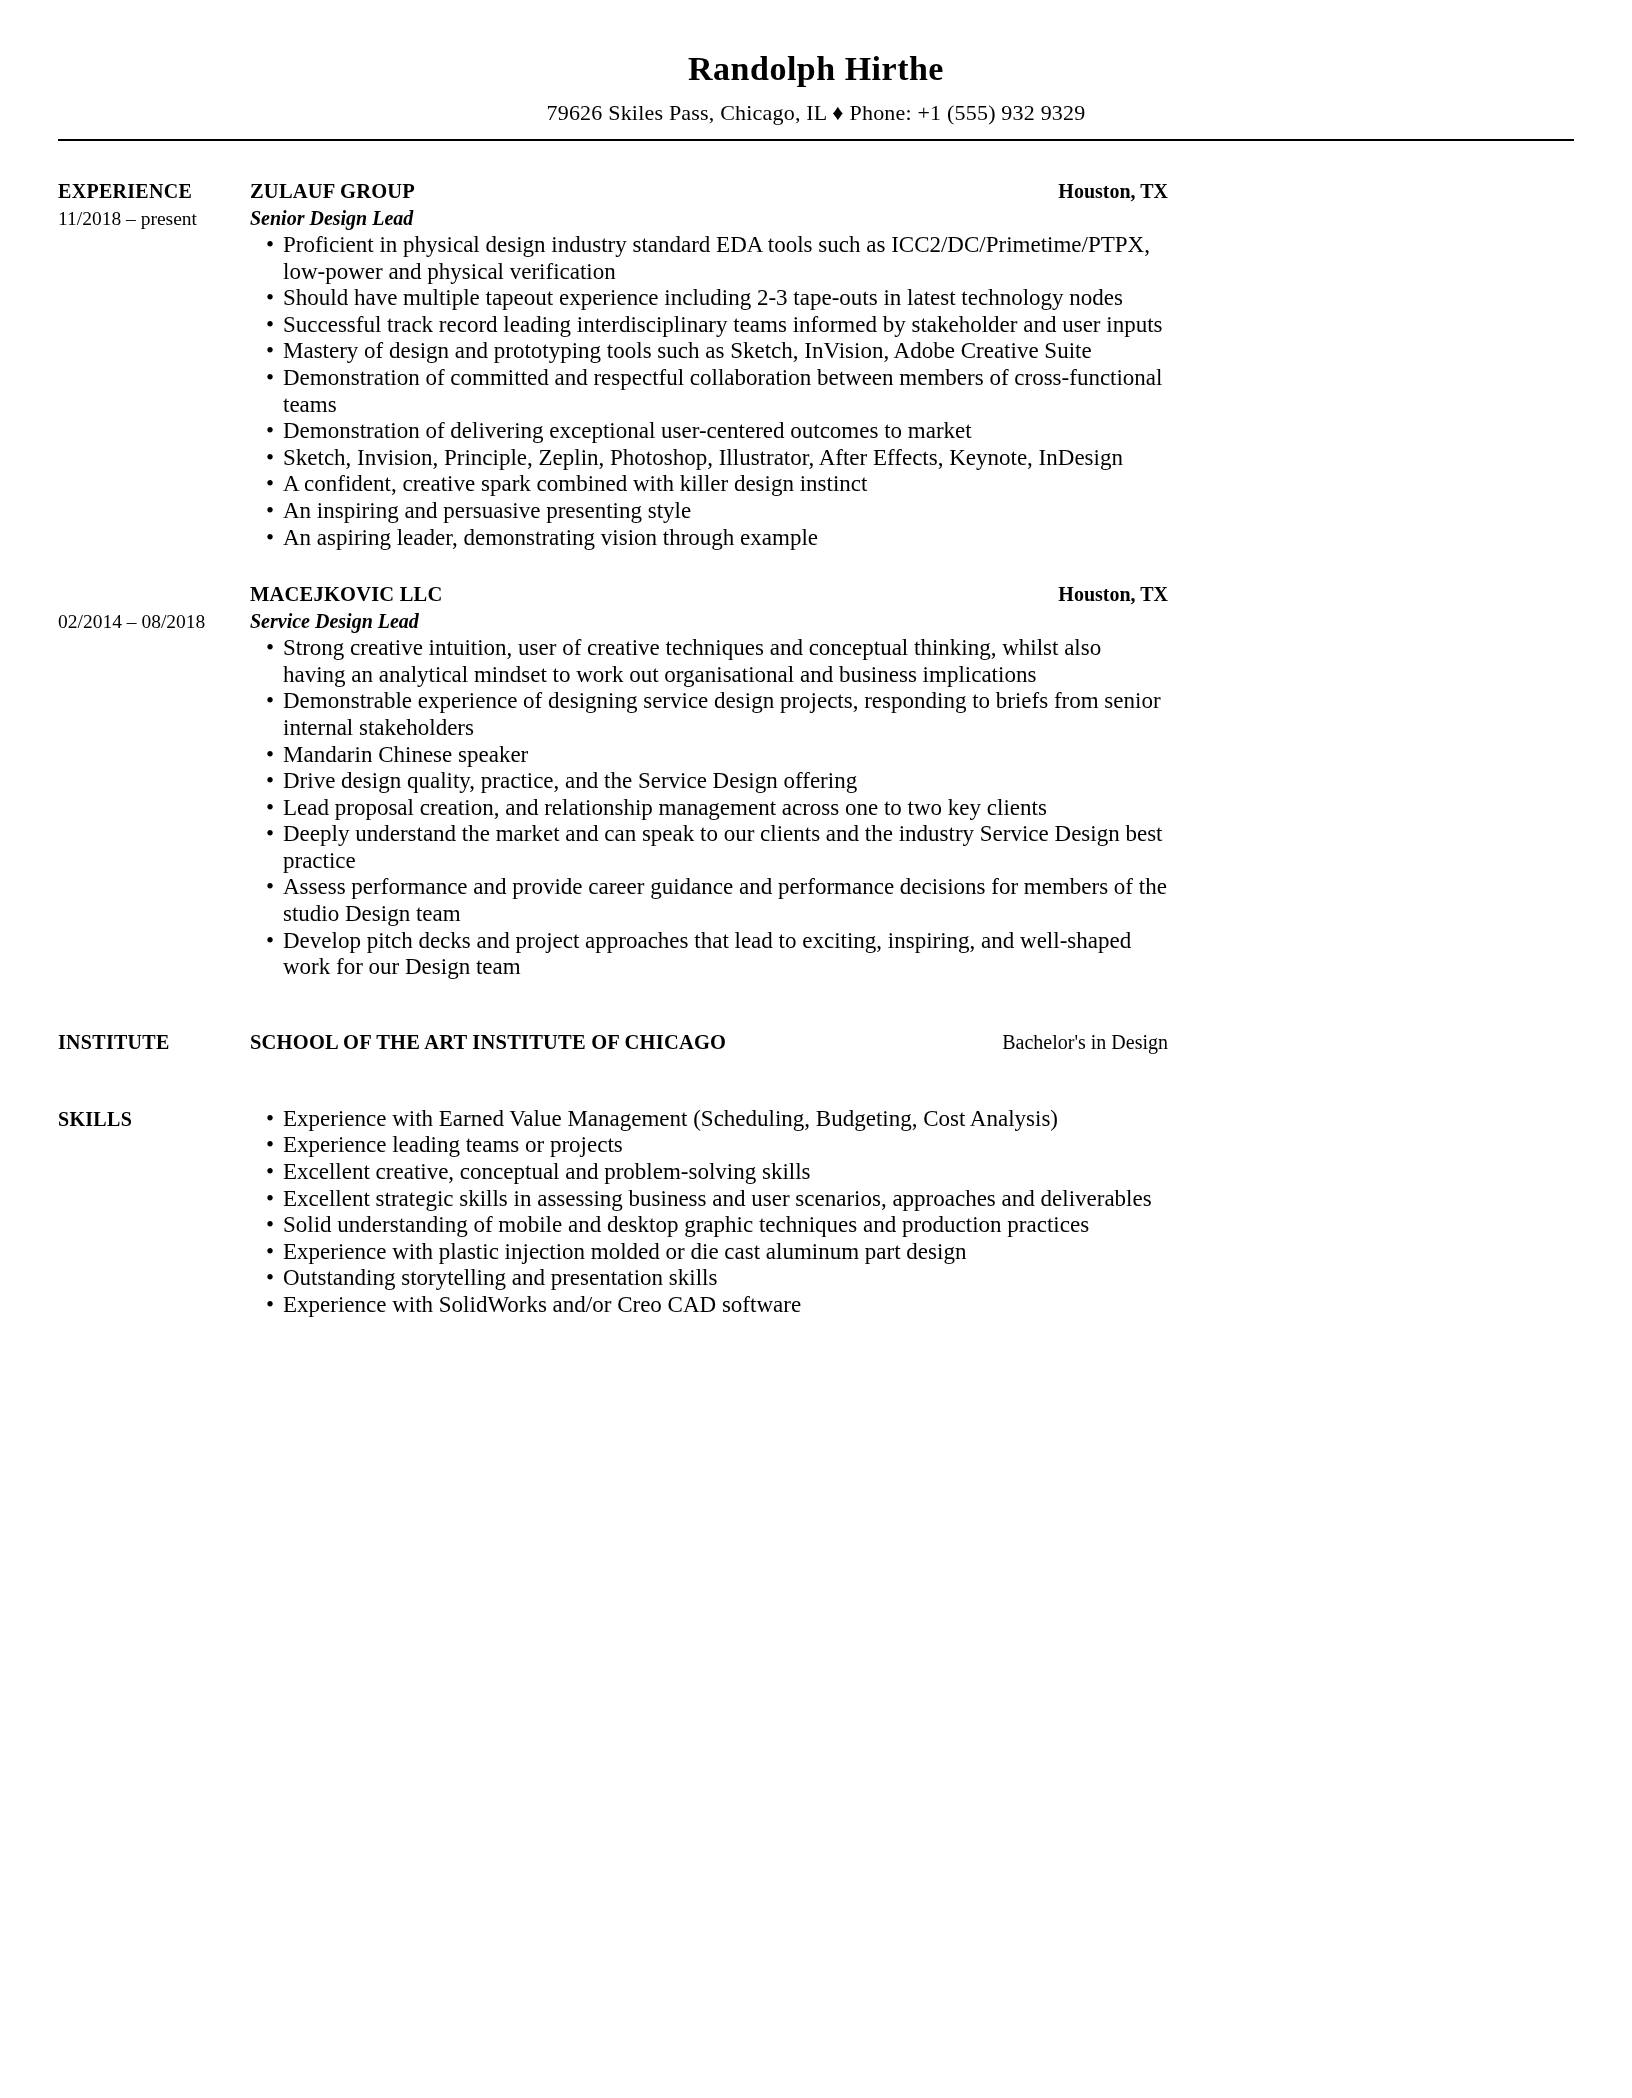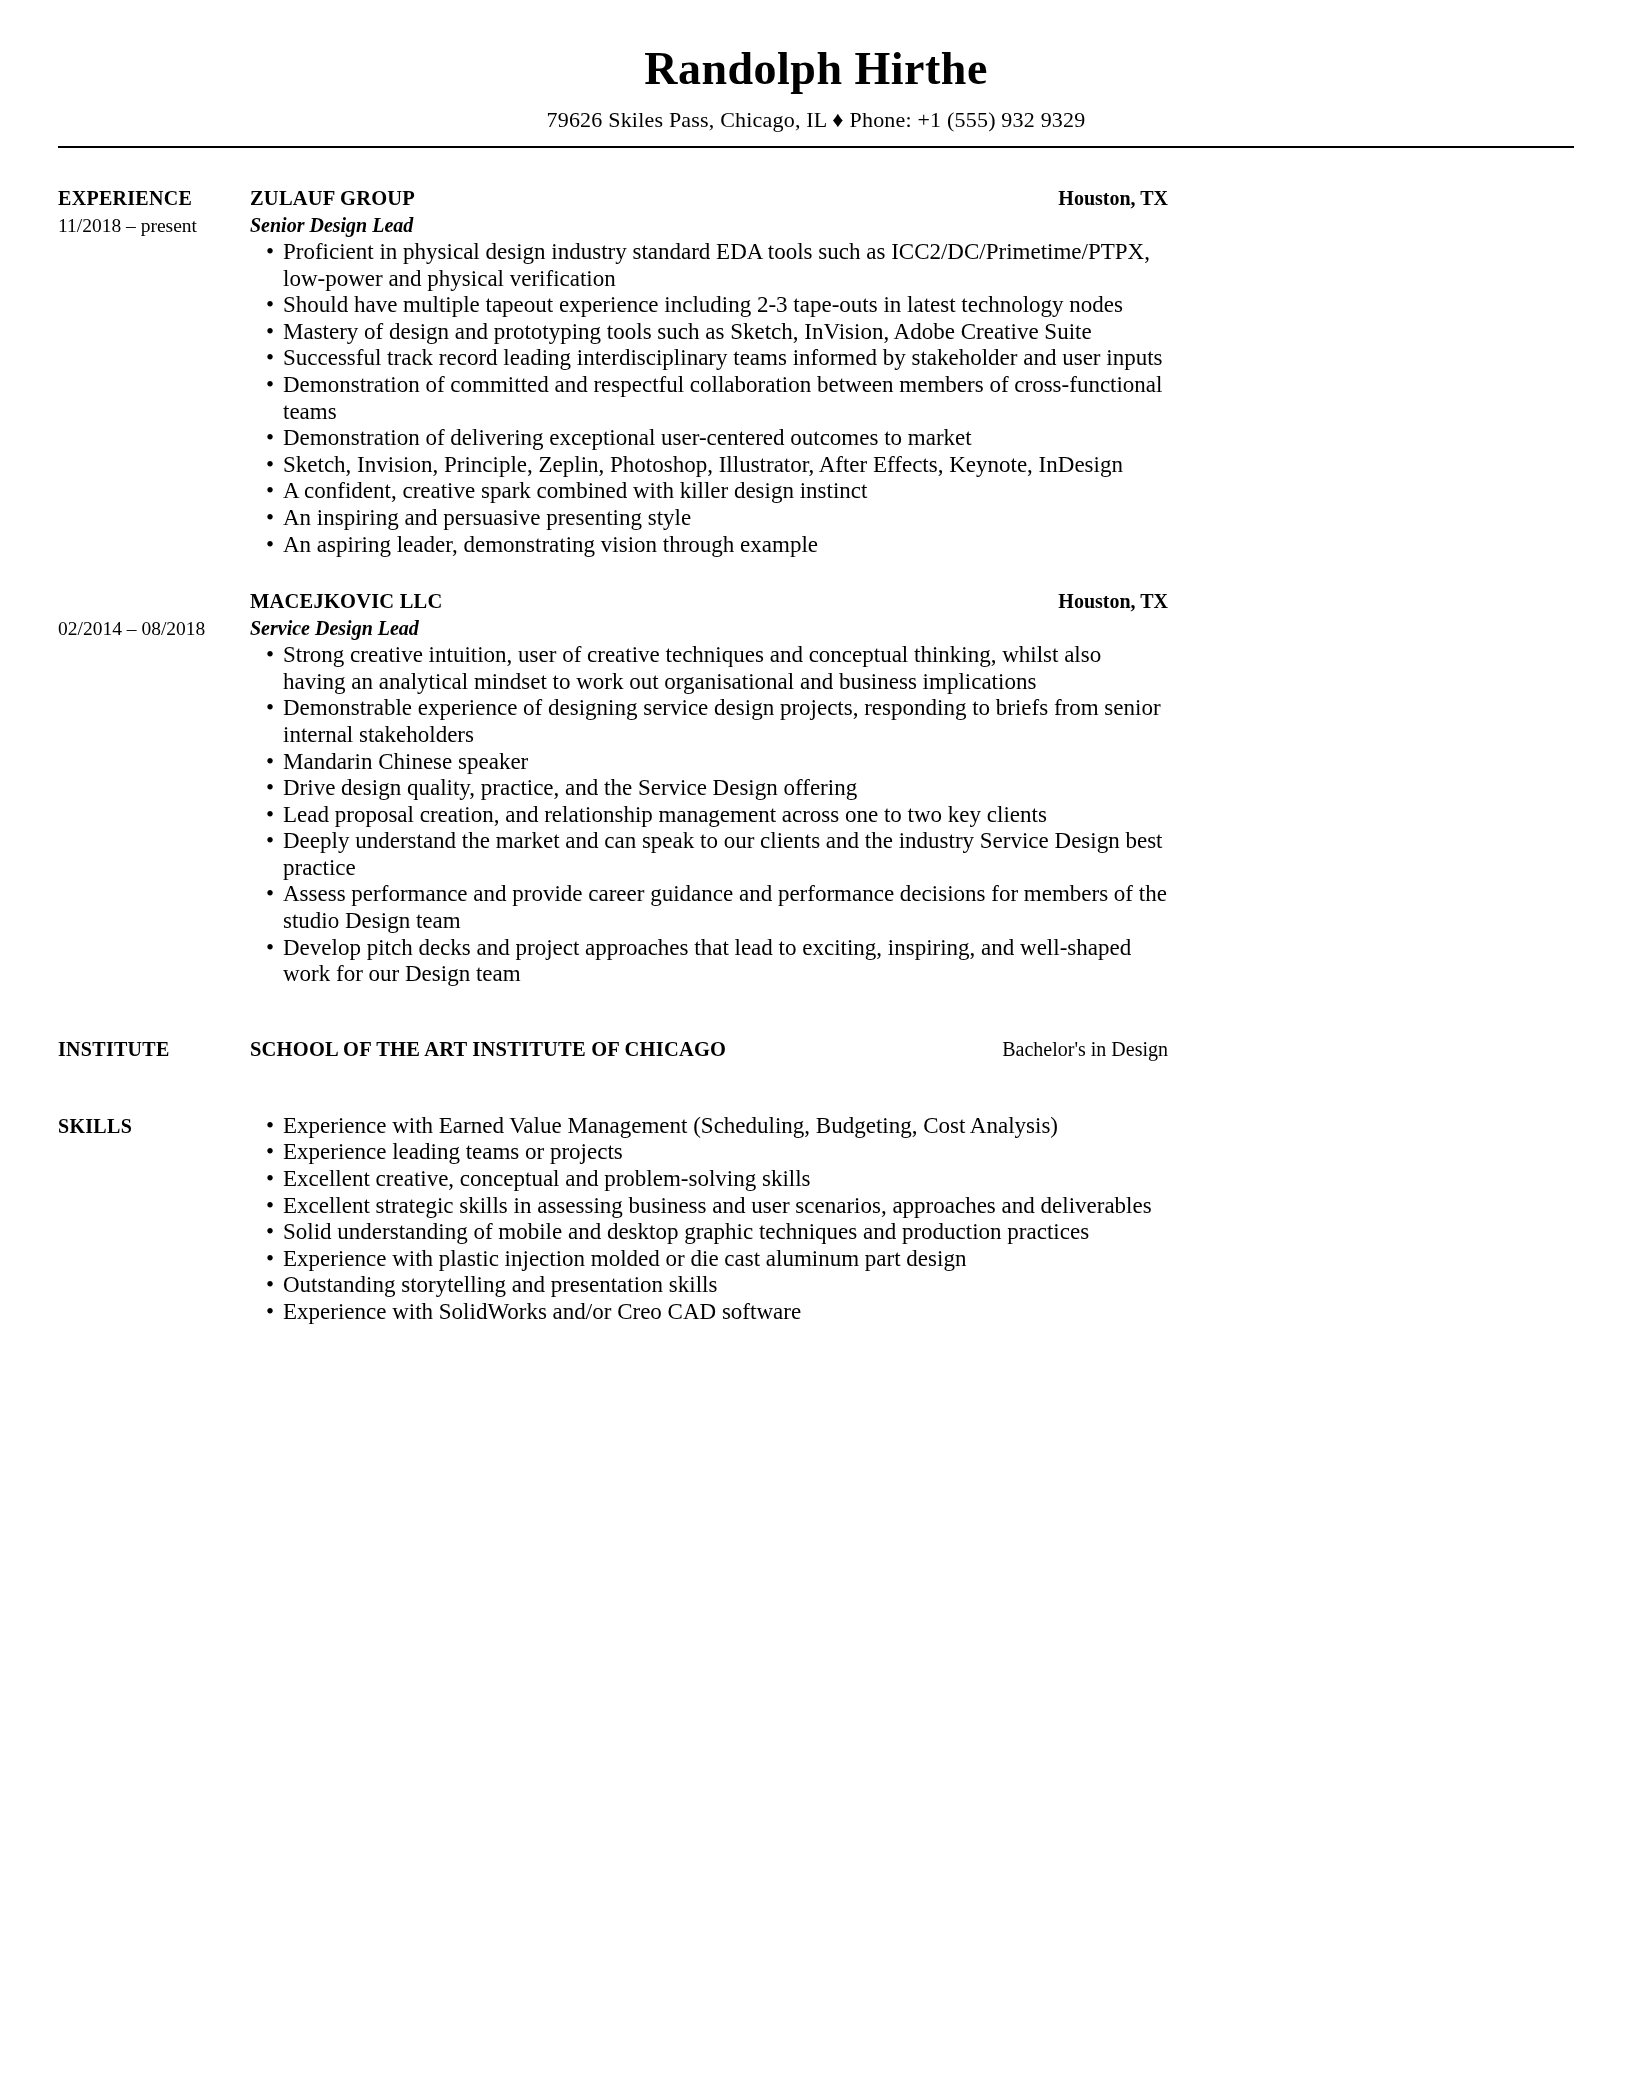--- a/index.html
+++ b/index.html
@@ -8,21 +8,21 @@
     width: 1632px;
     min-height: 2098px;
     font-family: "Liberation Serif", "DejaVu Serif", serif;
     color: #000000;
     -webkit-font-smoothing: antialiased;
   }
   .page { padding: 26px 58px 60px 58px; }
 
   
   .header { text-align: center; }
-  .name { font-size: 46px; font-weight: 700; letter-spacing: 0.5px; margin-top: 16px; }
+  .name { font-size: 34px; font-weight: 700; letter-spacing: 0.5px; margin-top: 24px; }
   .contact { font-size: 22px; font-weight: 400; margin-top: 12px; letter-spacing: 0.2px; }
   .rule { border-top: 2px solid #000; margin-top: 13px; height: 0; }
 
   
   .row { display: grid; grid-template-columns: 192px 918px; }
   .section-experience { margin-top: 37px; }
   .job-row { margin-top: 30px; }
   .section-education { margin-top: 48px; }
   .section-skills { margin-top: 50px; }
 
@@ -63,22 +63,22 @@
     </div>
     <div class="main">
       <div class="job-head">
         <span class="company">ZULAUF GROUP</span>
         <span class="location">Houston, TX</span>
       </div>
       <div class="title">Senior Design Lead</div>
       <ul class="bullets">
         <li>Proficient in physical design industry standard EDA tools such as ICC2/DC/Primetime/PTPX, low-power and physical verification</li>
         <li>Should have multiple tapeout experience including 2-3 tape-outs in latest technology nodes</li>
+        <li>Successful track record leading interdisciplinary teams informed by stakeholder and user inputs</li>
         <li>Mastery of design and prototyping tools such as Sketch, InVision, Adobe Creative Suite</li>
-        <li>Successful track record leading interdisciplinary teams informed by stakeholder and user inputs</li>
         <li>Demonstration of committed and respectful collaboration between members of cross-functional teams</li>
         <li>Demonstration of delivering exceptional user-centered outcomes to market</li>
         <li>Sketch, Invision, Principle, Zeplin, Photoshop, Illustrator, After Effects, Keynote, InDesign</li>
         <li>A confident, creative spark combined with killer design instinct</li>
         <li>An inspiring and persuasive presenting style</li>
         <li>An aspiring leader, demonstrating vision through example</li>
       </ul>
     </div>
   </section>
 

